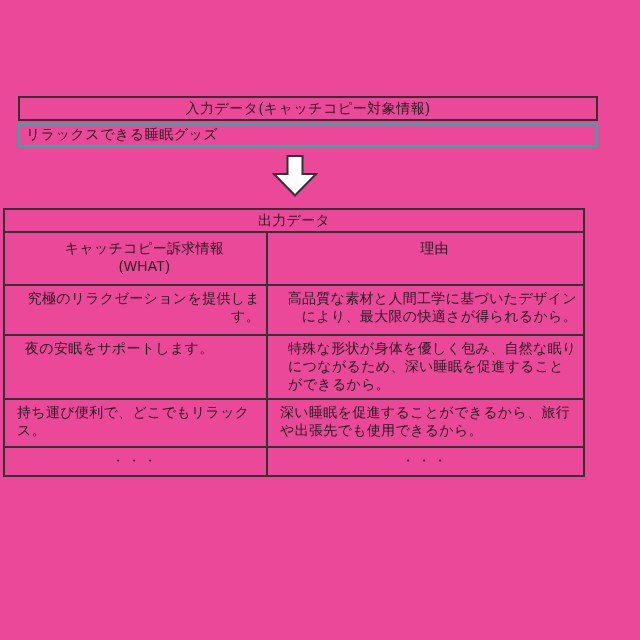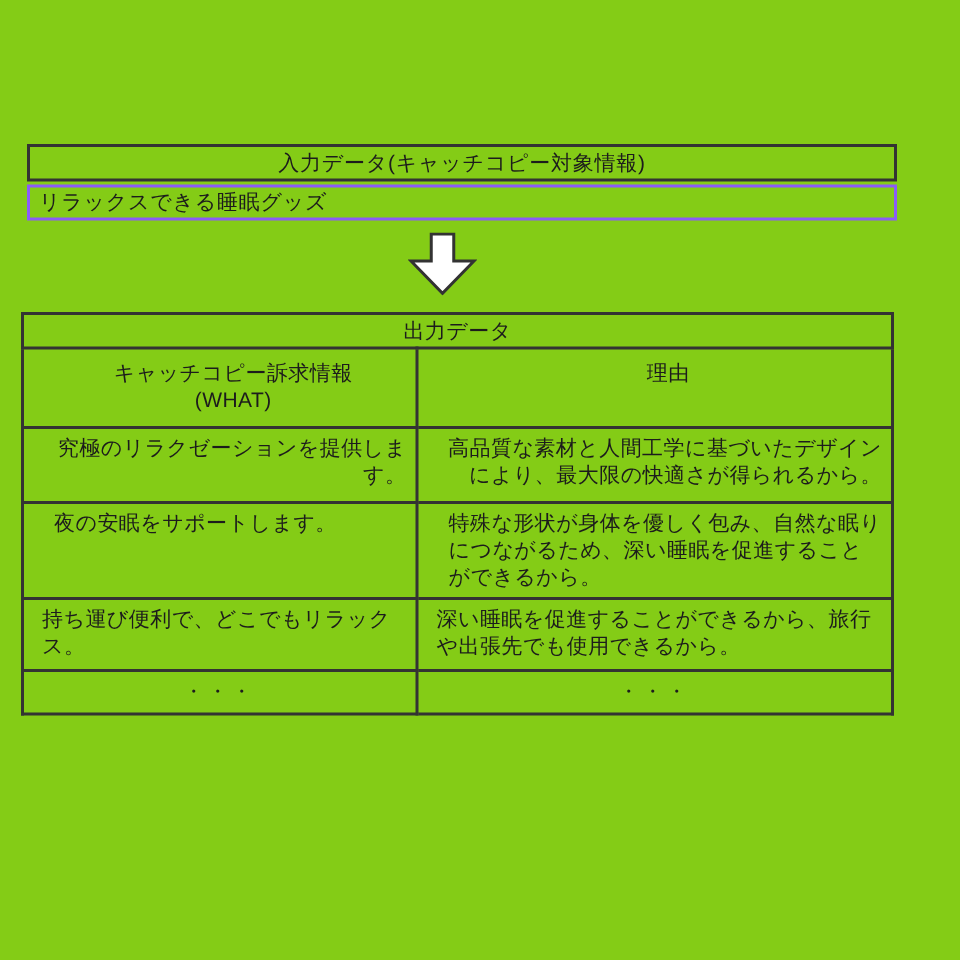--- a/index.html
+++ b/index.html
@@ -6,21 +6,21 @@
     margin: 0;
     padding: 0;
     background: #ffffff;
     font-family: "Liberation Sans", "DejaVu Sans", sans-serif;
     color: #1c1c1c;
   }
   .canvas {
     position: relative;
     width: 640px;
     height: 640px;
-    background: #84cc16;
+    background: #ec4899;
     overflow: hidden;
   }
 
   
   .input-box {
     position: absolute;
     left: 18px;
     top: 96px;
     width: 580px;
   }
@@ -29,21 +29,21 @@
     border: 2px solid #333333;
     height: 25px;
     display: flex;
     align-items: center;
     justify-content: center;
     font-size: 14px;
     letter-spacing: 0.5px;
   }
   .input-value {
     box-sizing: border-box;
-    border: 2px solid #8b5cf6;
+    border: 2px solid #14b8a6;
     height: 24px;
     margin-top: 2px;
     display: flex;
     align-items: center;
     padding-left: 6px;
     font-size: 14px;
     letter-spacing: 0.5px;
   }
 
   
@@ -51,21 +51,21 @@
     position: absolute;
     left: 272px;
     top: 155px;
     width: 46px;
     height: 42px;
   }
 
   
   table.output {
     position: absolute;
-    left: 14px;
+    left: 3px;
     top: 208px;
     width: 580px;
     border-collapse: collapse;
     table-layout: fixed;
     font-size: 14px;
   }
   table.output td {
     border: 2px solid #333333;
     padding: 3px 6px;
     vertical-align: top;

